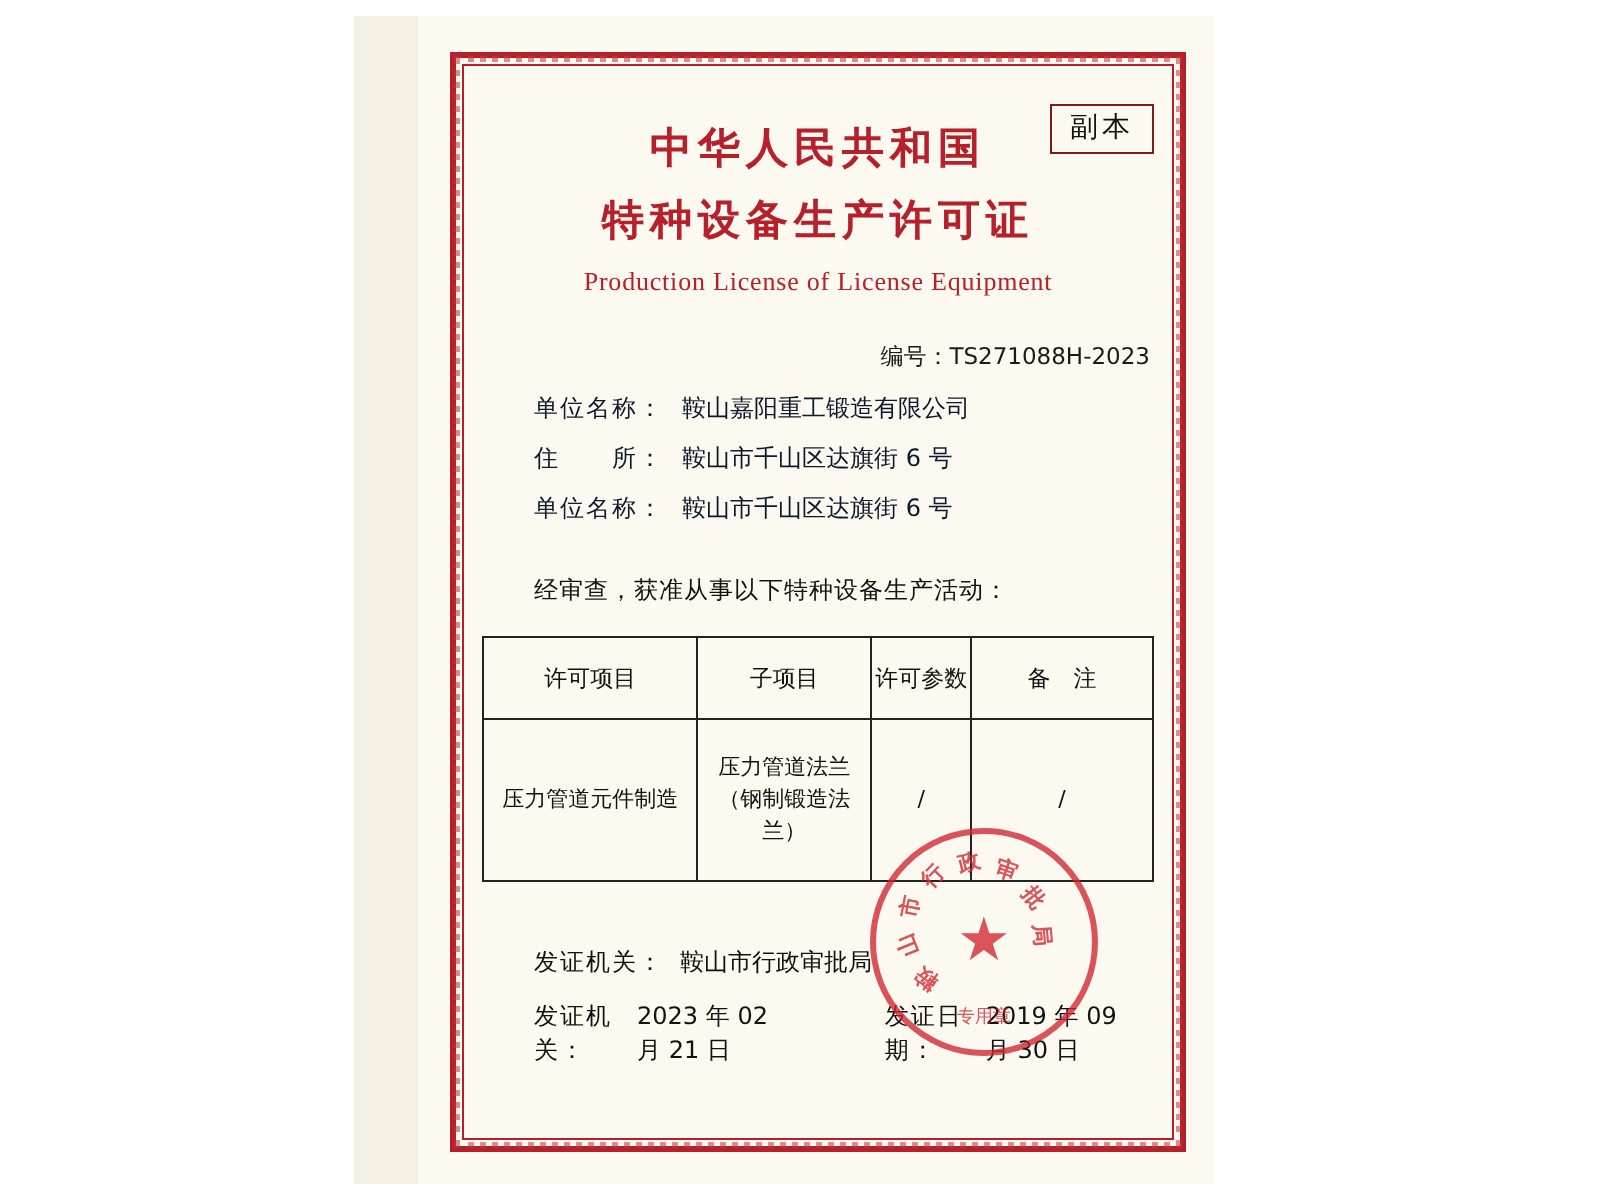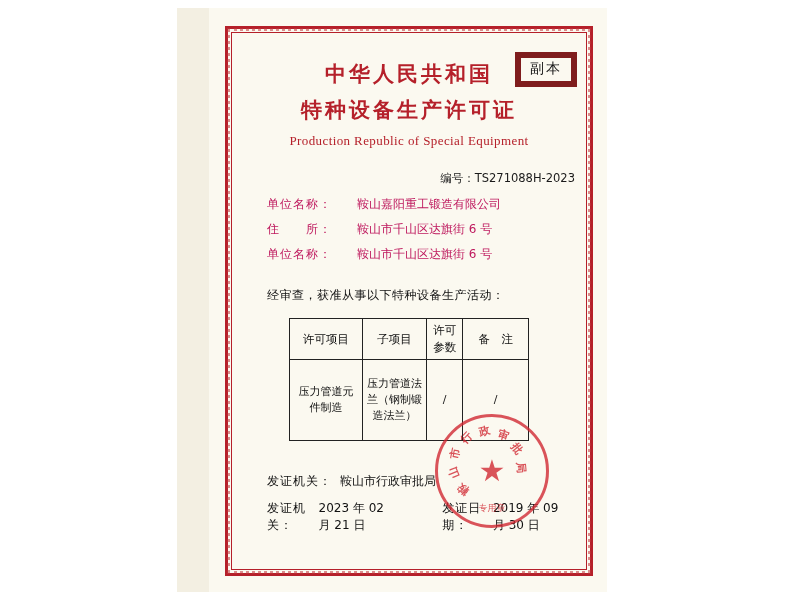--- a/index.html
+++ b/index.html
@@ -78,21 +78,21 @@
     left: 30px;
     top: 32px;
     right: 28px;
     bottom: 30px;
   }
   
   .copy-badge {
     position: absolute;
     right: 2px;
     top: 12px;
-    border: 6px solid #7f1d1d;
+    border: 1px solid #7f1d1d;
     padding: 2px 9px 3px 9px;
     font-size: 14px;
     letter-spacing: 2px;
     color: #111;
     background: transparent;
     font-family: "DejaVu Sans", sans-serif;
   }
   .title-cn1, .title-cn2 {
     text-align: center;
     color: #b5202a;
@@ -122,44 +122,43 @@
   }
   .field-list {
     margin-top: 10px;
     padding-left: 28px;
   }
   .field-row {
     display: flex;
     align-items: baseline;
     margin-bottom: 8px;
     font-size: 12px;
-    color: #be185d;
+    color: #0f172a;
     font-family: "DejaVu Sans", sans-serif;
   }
   .field-label {
     width: 74px;
     letter-spacing: 1px;
     white-space: nowrap;
   }
   .field-value {
     white-space: nowrap;
-    margin-left: 16px;
   }
   .approval-line {
     margin-top: 24px;
     padding-left: 28px;
     font-size: 12px;
     color: #111;
     font-family: "DejaVu Sans", sans-serif;
     letter-spacing: .5px;
   }
   
   table.lic {
     margin: 14px auto 0 auto;
-    width: 240px;
+    width: 336px;
     border-collapse: collapse;
     font-family: "DejaVu Sans", sans-serif;
   }
   table.lic td, table.lic th {
     border: 1px solid #222;
     text-align: center;
     vertical-align: middle;
     color: #111;
     font-weight: normal;
     font-size: 11px;
@@ -253,21 +252,21 @@
     <div class="border-outer"></div>
     <div class="border-pattern"></div>
     <div class="border-inner"></div>
 
     <div class="content">
 
       <div class="copy-badge">副本</div>
 
       <div class="title-cn1">中华人民共和国</div>
       <div class="title-cn2">特种设备生产许可证</div>
-      <div class="title-en1">Production Republic of Special Equipment</div>
+      <div class="title-en1">Production License of License Equipment</div>
 
       <div class="serial">编号：TS271088H-2023</div>
 
       <div class="field-list">
         <div class="field-row">
           <span class="field-label">单位名称：</span>
           <span class="field-value">鞍山嘉阳重工锻造有限公司</span>
         </div>
         <div class="field-row">
           <span class="field-label">住　　所：</span>

